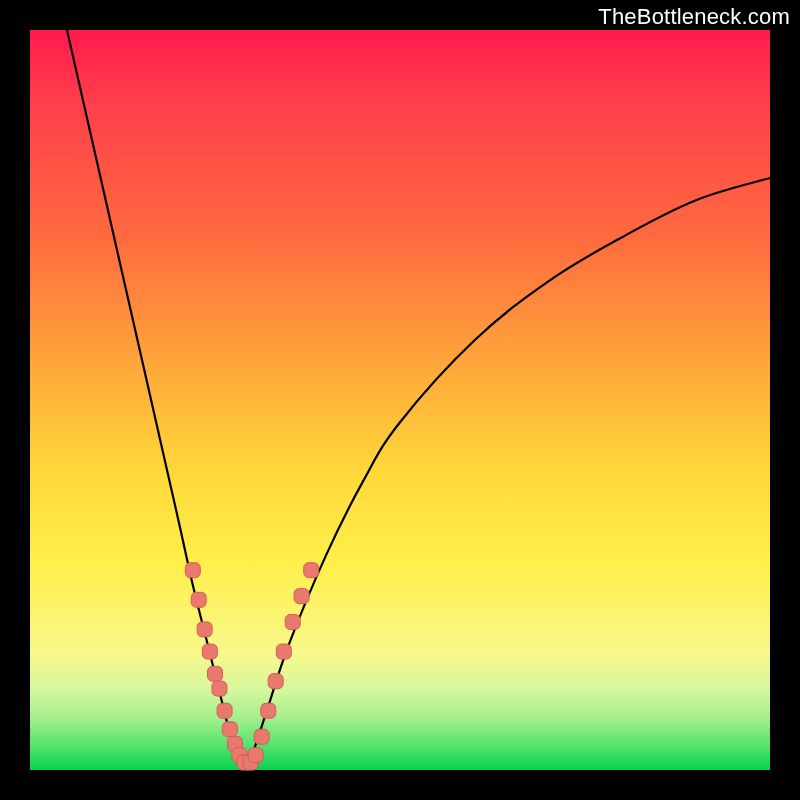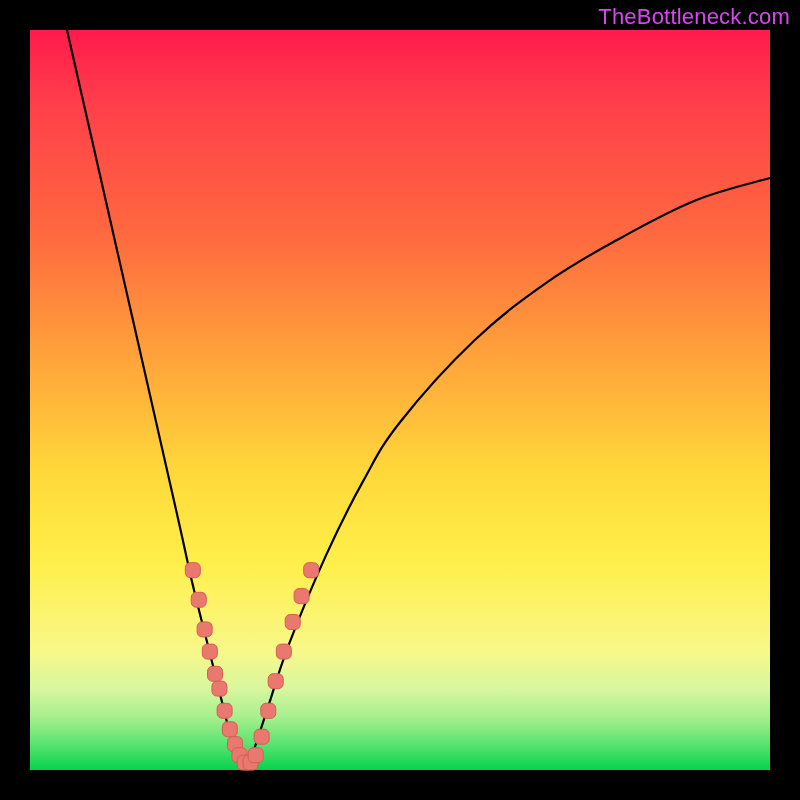--- a/index.html
+++ b/index.html
@@ -38,21 +38,21 @@
       #d8f79e 89%,
       #a4ef8d 93%,
       #4ee26b 97%,
       #06d24e 100%
     );
   }
   .watermark {
     position: absolute;
     top: 4px;
     right: 10px;
-    color: #d946ef;
+    color: #ffffff;
     font-size: 22px;
     letter-spacing: 0.2px;
     font-weight: 500;
     user-select: none;
   }
   svg.curve {
     position: absolute;
     left: 0;
     top: 0;
     width: 740px;

